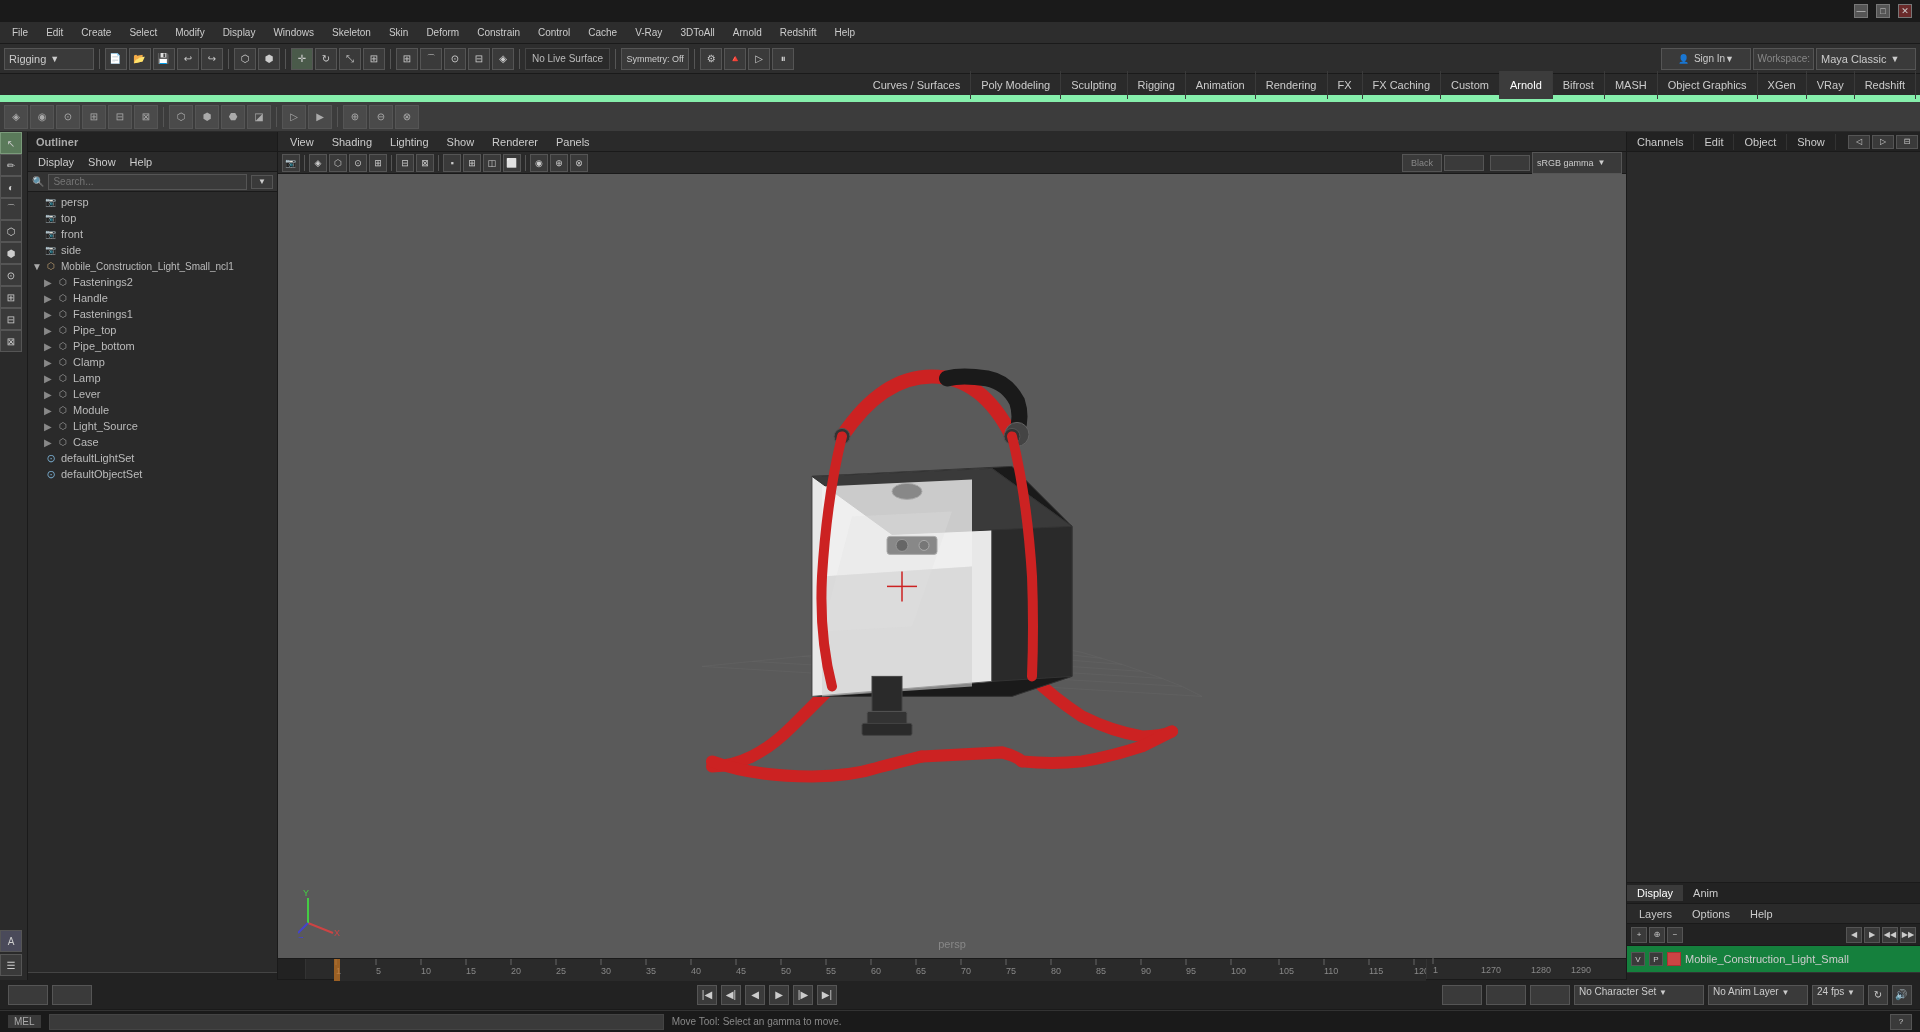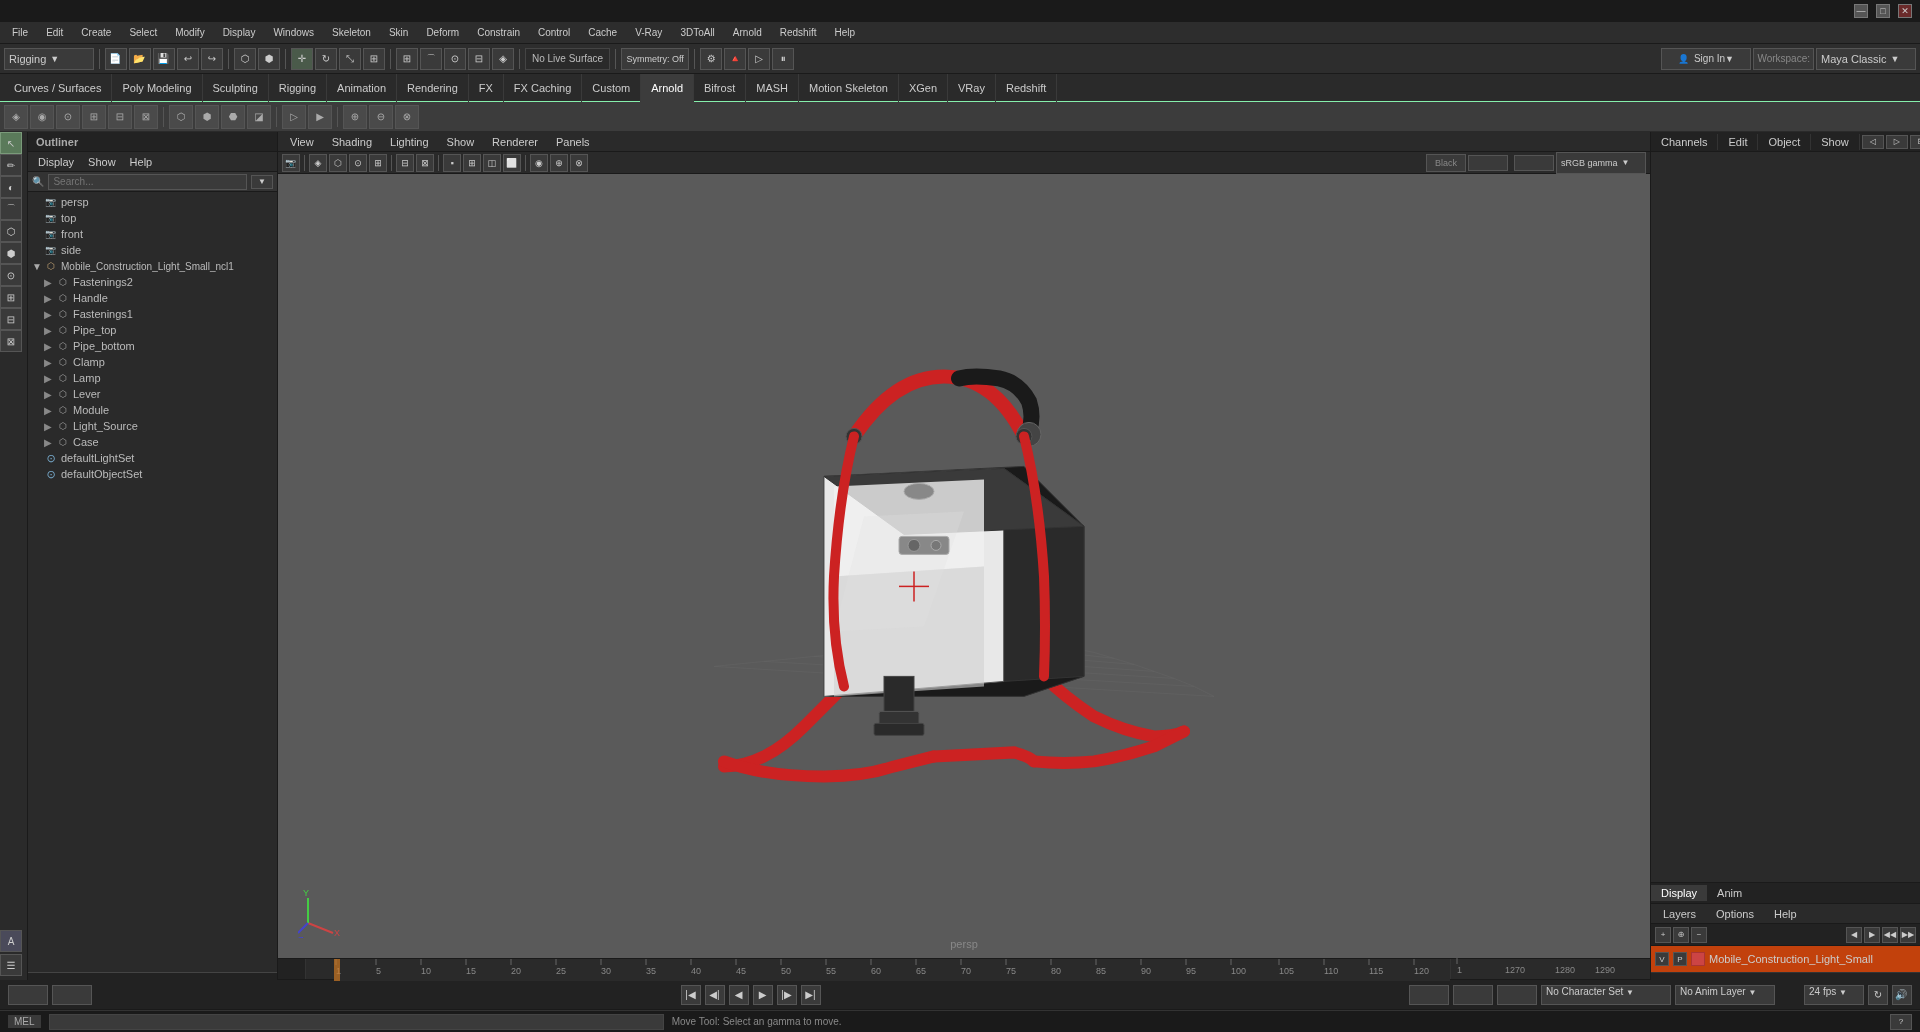--- a/index.html
+++ b/index.html
@@ -36,21 +36,21 @@
       padding: 0 4px; cursor: pointer; display: flex; align-items: center; gap: 4px;
     }
     .toolbar-text-badge {
       height: 22px; background: #2a2a2a; border: 1px solid #444; color: #bbb; font-size: 10px;
       padding: 0 6px; display: flex; align-items: center;
     }
 
     
     #shelf-bar {
       width: 100%; height: 28px; background: #2a2a2a; display: flex; align-items: center;
-      padding: 0 4px; gap: 0; border-bottom: 1px solid #86efac;
+      padding: 0 4px; gap: 0; border-bottom: 7px solid #86efac; justify-content: flex-end;
     }
     .shelf-tab {
       height: 28px; padding: 0 10px; display: flex; align-items: center; color: #ccc; font-size: 11px;
       cursor: pointer; border-right: 1px solid #3a3a3a;
     }
     .shelf-tab.active { background: #3c3c3c; color: #fff; }
 
     
     #icon-shelf {
       width: 100%; height: 30px; background: #3c3c3c; display: flex; align-items: center;
@@ -204,21 +204,21 @@
     .vp-menu-item { padding: 1px 8px; color: #ccc; font-size: 11px; cursor: pointer; }
 
     
     .scrollbar-h { height: 8px; background: #222; border-top: 1px solid #444; }
 
     
     body { display: flex; flex-direction: column; }
     #main-content { display: flex; flex: 1; min-height: 0; }
     #left-panel { display: flex; flex-direction: column; width: 28px; background: #2a2a2a; flex-shrink: 0; border-right: 1px solid #1a1a1a; }
     #center-panel { display: flex; flex-direction: column; flex: 1; min-width: 0; }
-    #right-side { width: 270px; flex-shrink: 0; display: flex; flex-direction: column; background: #c2410c; border-left: 1px solid #1a1a1a; }
+    #right-side { width: 294px; flex-shrink: 0; display: flex; flex-direction: column; background: #15803d; border-left: 1px solid #1a1a1a; }
   </style>
 </head>
 <body>
 
 <div id="titlebar">
   <div style="width:80px;"></div>
   <div class="controls">
     <div class="win-btn">—</div>
     <div class="win-btn">□</div>
     <div class="win-btn" style="background:#6a2a2a;">✕</div>
@@ -311,21 +311,21 @@
   <div class="shelf-tab">Sculpting</div>
   <div class="shelf-tab">Rigging</div>
   <div class="shelf-tab">Animation</div>
   <div class="shelf-tab">Rendering</div>
   <div class="shelf-tab">FX</div>
   <div class="shelf-tab">FX Caching</div>
   <div class="shelf-tab">Custom</div>
   <div class="shelf-tab active">Arnold</div>
   <div class="shelf-tab">Bifrost</div>
   <div class="shelf-tab">MASH</div>
-  <div class="shelf-tab">Motion Skeleton</div>
+  <div class="shelf-tab">Object Graphics</div>
   <div class="shelf-tab">XGen</div>
   <div class="shelf-tab">VRay</div>
   <div class="shelf-tab">Redshift</div>
 </div>
 
 <div id="icon-shelf">
   <div class="shelf-icon">◈</div>
   <div class="shelf-icon">◉</div>
   <div class="shelf-icon">⊙</div>
   <div class="shelf-icon">⊞</div>
@@ -780,21 +780,21 @@
   <div class="pb-dropdown" style="width:130px;">
     <span>No Character Set</span>
     <span style="font-size:8px;">▼</span>
   </div>
 
   <div class="pb-dropdown" style="width:100px;">
     <span>No Anim Layer</span>
     <span style="font-size:8px;">▼</span>
   </div>
 
-  <div class="pb-dropdown" style="width:60px;margin-left:25px;">
+  <div class="pb-dropdown" style="width:52px;">
     <span>24 fps</span>
     <span style="font-size:8px;">▼</span>
   </div>
 
   <div class="pb-btn">↻</div>
   <div class="pb-btn">🔊</div>
 </div>
 
 <div id="status-bar">
   <div class="status-mode">MEL</div>

